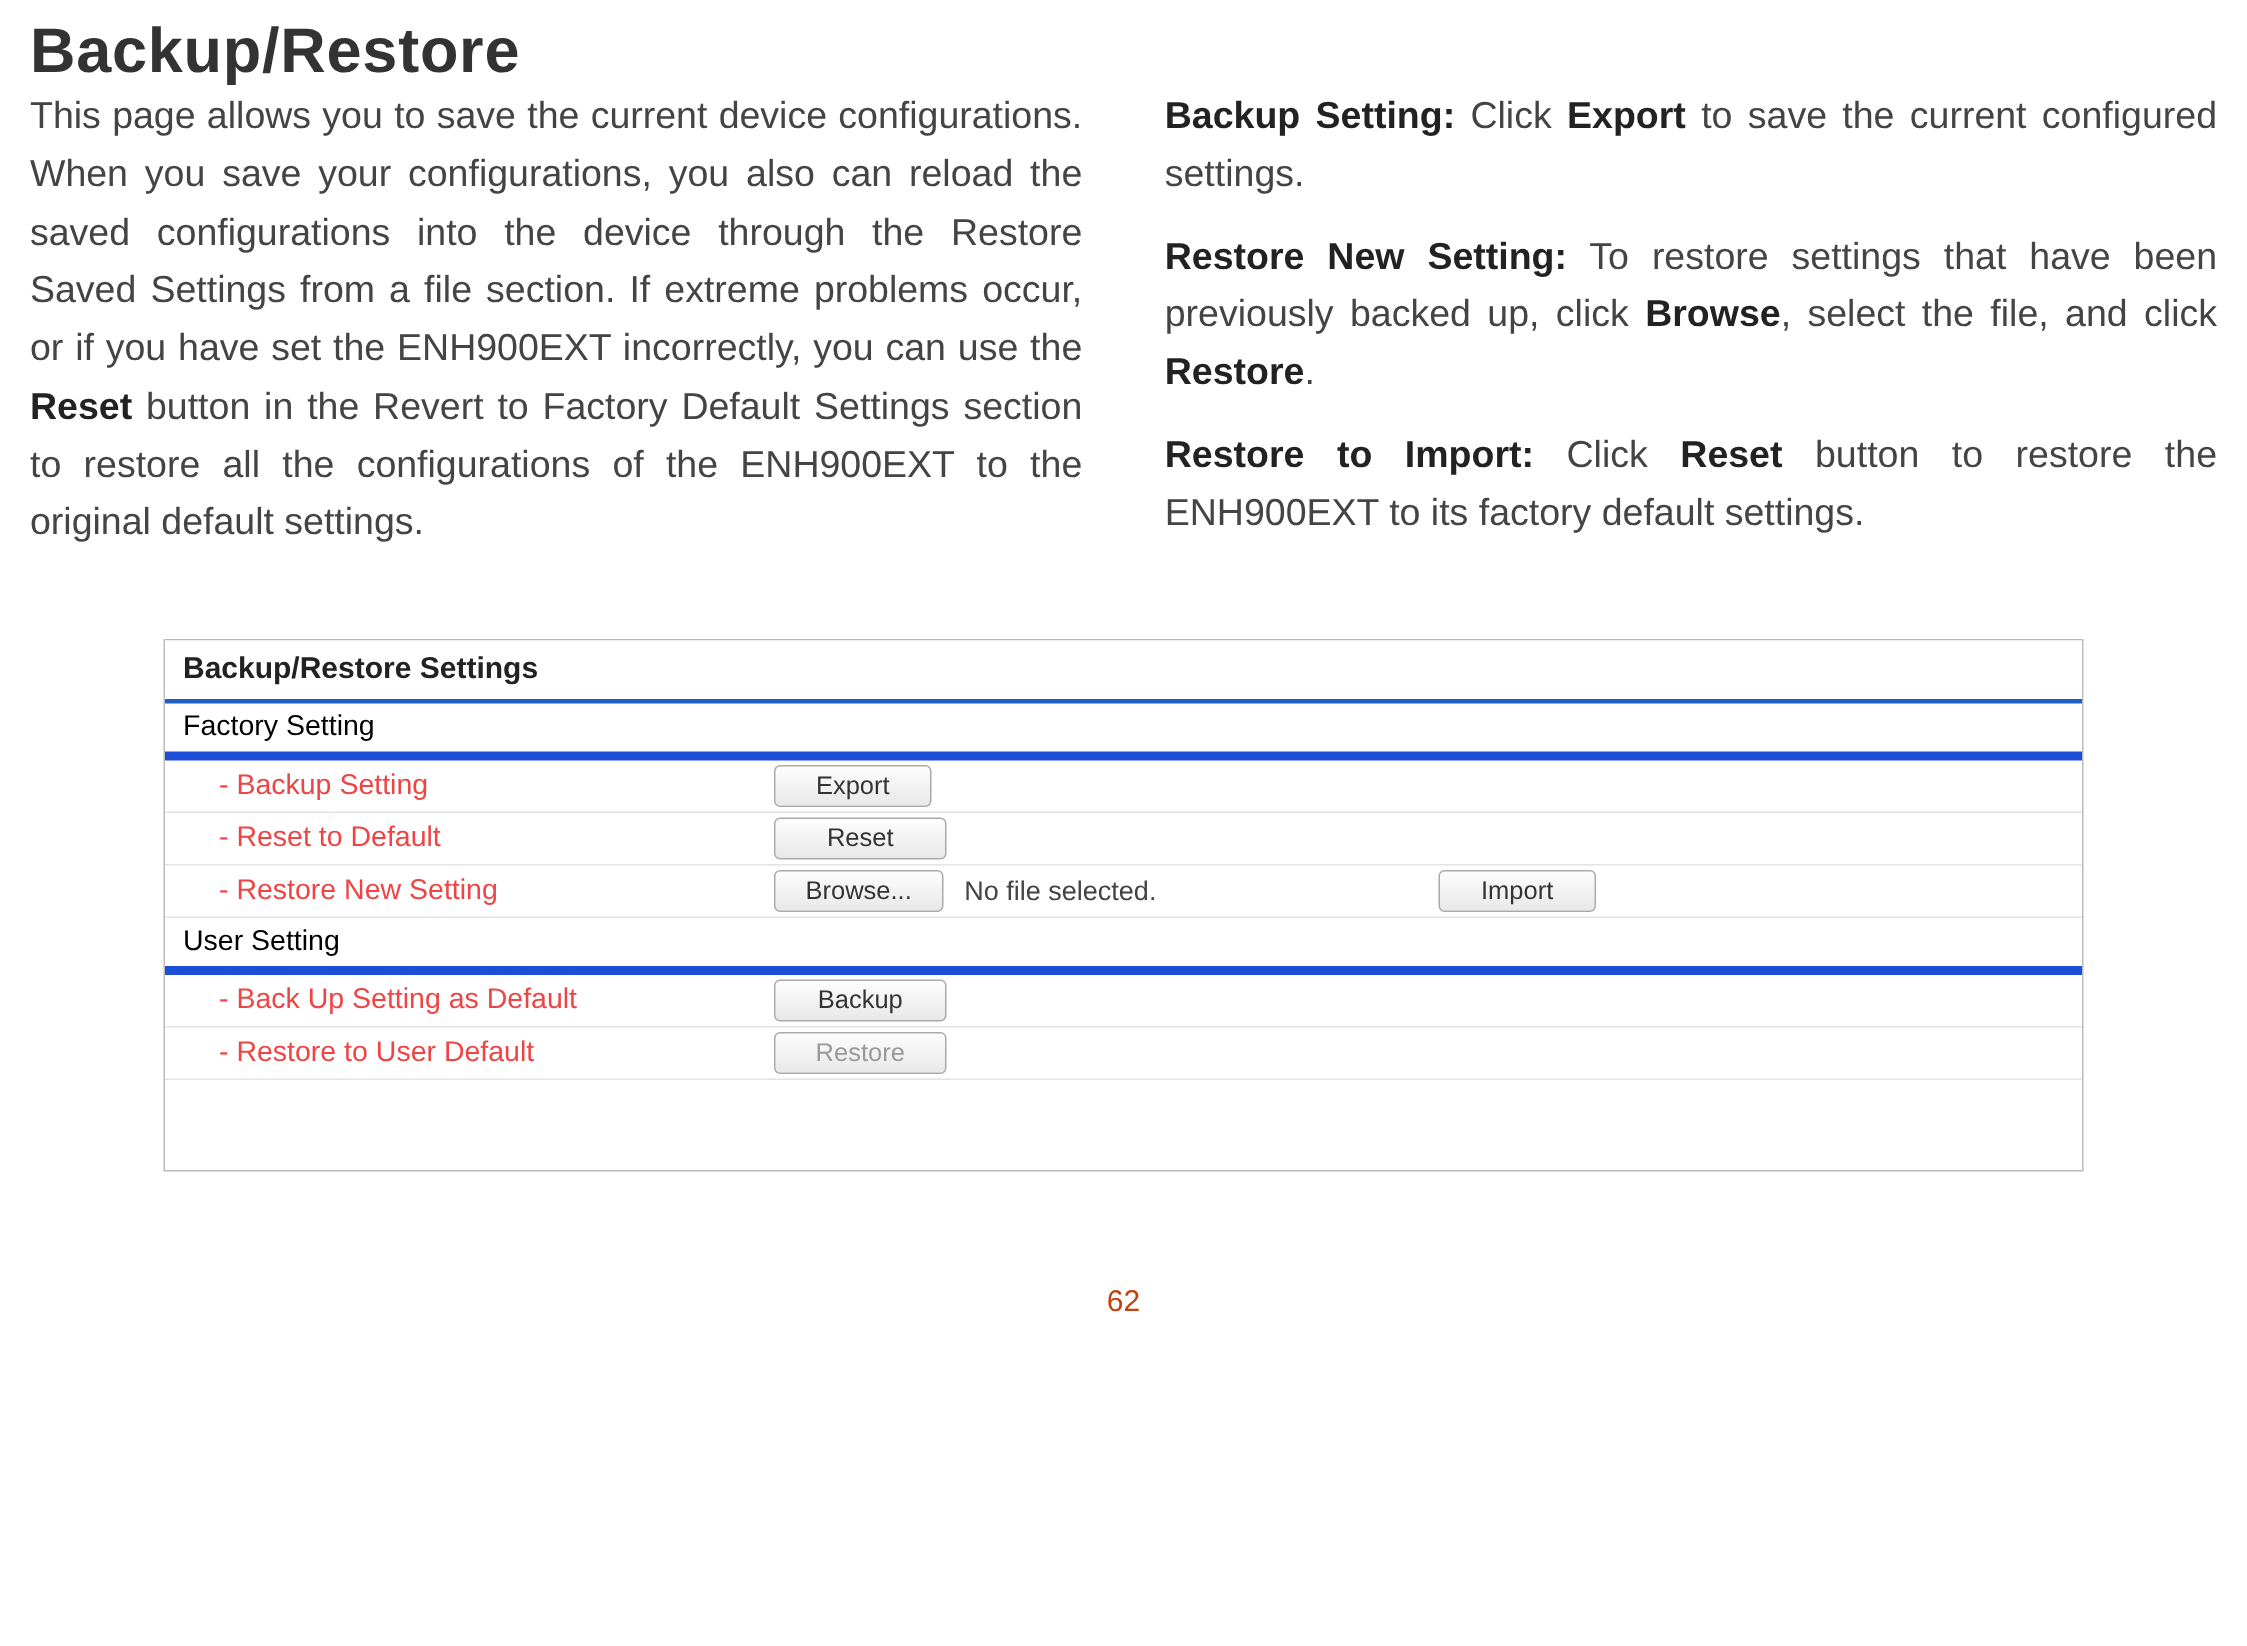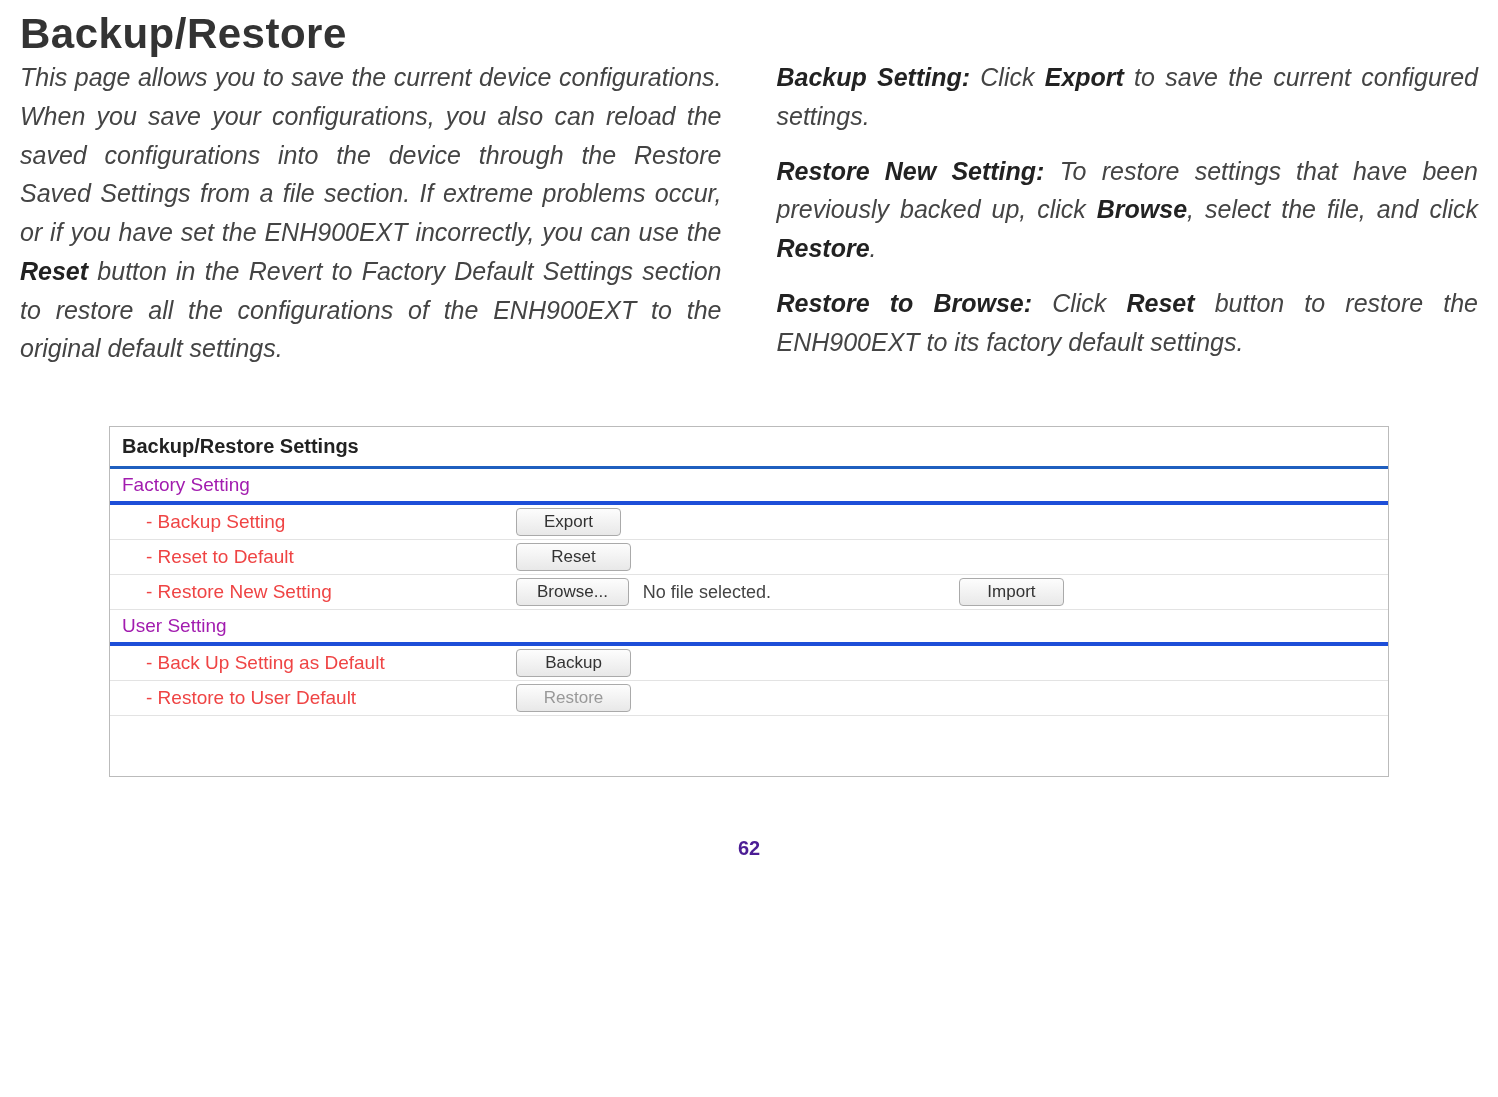--- a/index.html
+++ b/index.html
@@ -14,21 +14,20 @@
     font-size: 42px;
     font-weight: 700;
     color: #333;
     font-stretch: condensed;
     letter-spacing: 0.5px;
   }
   .columns {
     display: flex;
     gap: 55px;
     margin-bottom: 40px;
-    font-style: italic;
   }
   .col {
     flex: 1;
     font-size: 25px;
     line-height: 1.55;
     color: #444;
     text-align: justify;
   }
   .col p { margin-bottom: 16px; }
   .bold { font-weight: 700; color: #222; }
@@ -46,22 +45,22 @@
   .panel-header {
     padding: 8px 12px;
     font-weight: 700;
     color: #222;
     border-bottom: 3px solid #1f5fbf;
     background: #fff;
     font-size: 20px;
   }
   .section-row {
     padding: 5px 12px;
-    color: #a21caf;
-    border-bottom: 4px solid #1d4ed8;
+    color: #000000;
+    border-bottom: 6px solid #1d4ed8;
   }
   .form-row {
     display: flex;
     align-items: center;
     padding: 3px 12px 3px 36px;
     border-bottom: 1px solid #e3e3e3;
     min-height: 34px;
   }
   .form-label {
     width: 370px;
@@ -95,23 +94,22 @@
   }
   .import-wrap {
     margin-left: 180px;
   }
   .panel-footer {
     height: 60px;
   }
   .page-number {
     text-align: center;
     font-size: 20px;
-    color: #4c1d95;
-    margin-top: 60px;
-    font-weight: bold;
+    color: #c2410c;
+    margin-top: 76px;
   }
 </style>
 </head>
 <body>
 
 <h1 class="page-title">Backup/Restore</h1>
 
 <div class="columns">
   <div class="col">
     <p>
@@ -119,21 +117,21 @@
     </p>
   </div>
   <div class="col">
     <p>
       <span class="bold">Backup Setting:</span><span> Click </span><span class="bold">Export</span><span> to save the current configured settings.</span>
     </p>
     <p>
       <span class="bold">Restore New Setting:</span><span> To restore settings that have been previously backed up, click </span><span class="bold">Browse</span><span>, select the file, and click </span><span class="bold">Restore</span><span>.</span>
     </p>
     <p>
-      <span class="bold">Restore to Browse:</span><span> Click </span><span class="bold">Reset</span><span> button to restore the ENH900EXT to its factory default settings.</span>
+      <span class="bold">Restore to Import:</span><span> Click </span><span class="bold">Reset</span><span> button to restore the ENH900EXT to its factory default settings.</span>
     </p>
   </div>
 </div>
 
 <div class="panel-wrap">
   <div class="panel">
     <div class="panel-header">Backup/Restore Settings</div>
 
     <div class="section-row">Factory Setting</div>
 

